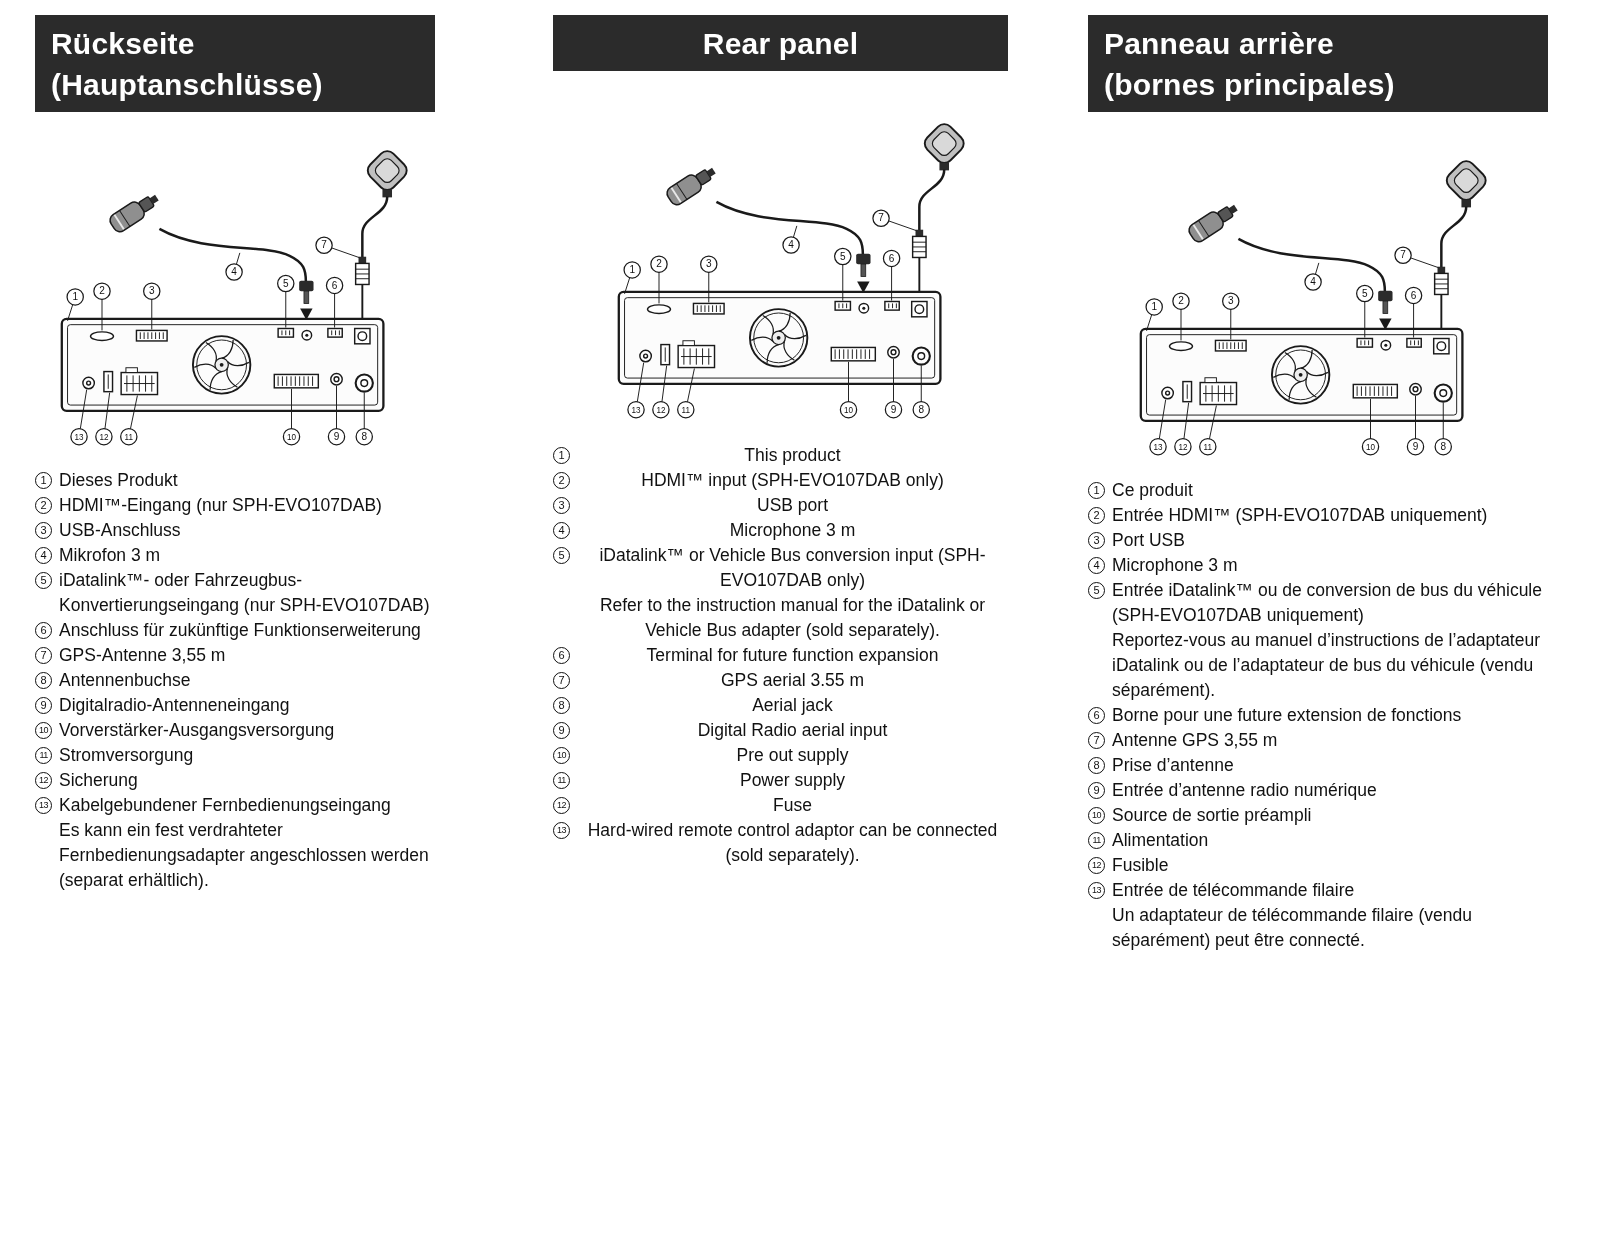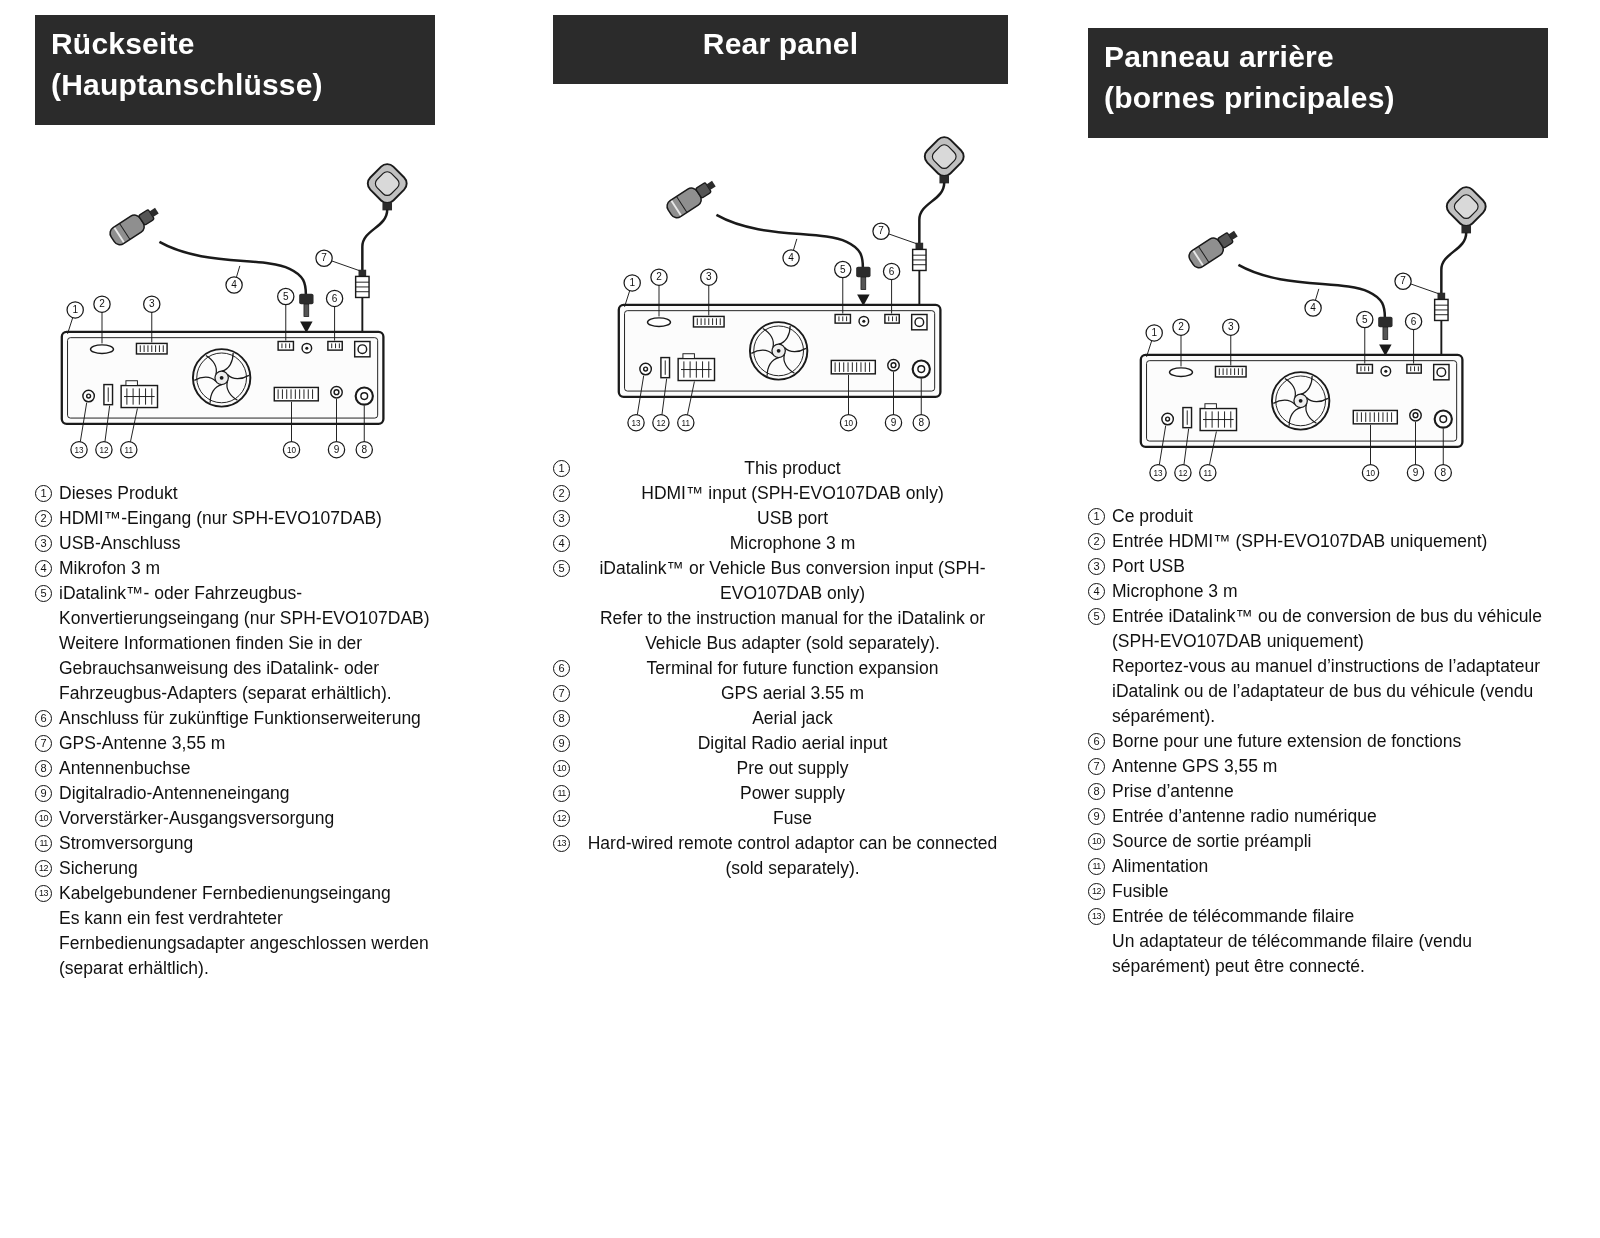--- a/index.html
+++ b/index.html
@@ -3,24 +3,24 @@
 <meta charset="utf-8">
 <style>
   * { margin:0; padding:0; box-sizing:border-box; }
   html,body { width:1600px; height:1238px; background:#ffffff; overflow:hidden;
               font-family:"Liberation Sans", sans-serif; color:#111; }
   .page { display:flex; padding:15px 0 0 35px; }
 
   .col { display:block; }
   .col-de { width:400px; margin-right:118px; }
   .col-en { width:455px; margin-right:80px;text-align:center; }
-  .col-fr { width:460px;margin-top:13px; }
+  .col-fr { width:460px; }
 
   .hdr { background:#2b2b2b; color:#fff; font-weight:bold; font-size:30px;
-         line-height:1.36; padding:9px 16px 19px 16px; letter-spacing:0.2px; }
+         line-height:1.36; padding:9px 16px 6px 16px; letter-spacing:0.2px; }
 
   .diagram { line-height:0; }
   .col-de .diagram { margin:20px 0 10px 0px; }
   .col-en .diagram { margin:34px 0 12px 24px; }
   .col-fr .diagram { margin:30px 0 10px 26px; }
 
   .items { font-size:17.5px; line-height:25px; }
   .item { display:flex; }
   .num { flex:0 0 auto; width:17px; height:17px; border:1.4px solid #111;
          border-radius:50%; display:flex; align-items:center; justify-content:center;
@@ -192,21 +192,20 @@
         <div class="item">
           <span class="num">4</span>
           <div class="txt">
             <div>Mikrofon 3 m</div>
           </div>
         </div>
         <div class="item">
           <span class="num">5</span>
           <div class="txt">
             <div>iDatalink™- oder Fahrzeugbus-Konvertierungseingang (nur SPH-EVO107DAB)</div>
-            <div class="note">Weitere Informationen finden Sie in der Gebrauchsanweisung des iDatalink- oder Fahrzeugbus-Adapters (separat erhältlich).</div>
           </div>
         </div>
         <div class="item">
           <span class="num">6</span>
           <div class="txt">
             <div>Anschluss für zukünftige Funktionserweiterung</div>
           </div>
         </div>
         <div class="item">
           <span class="num">7</span>

